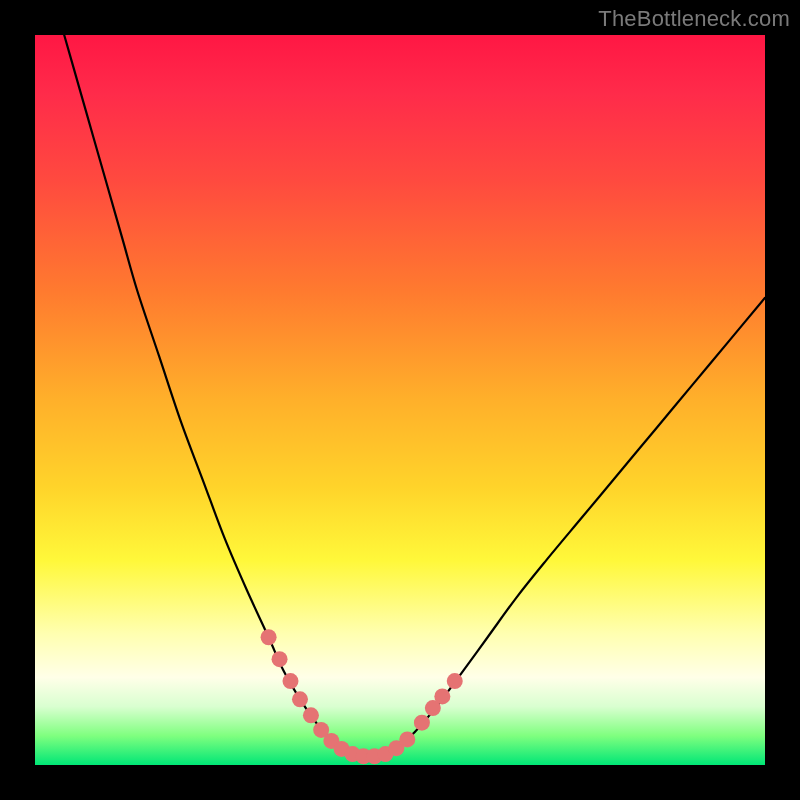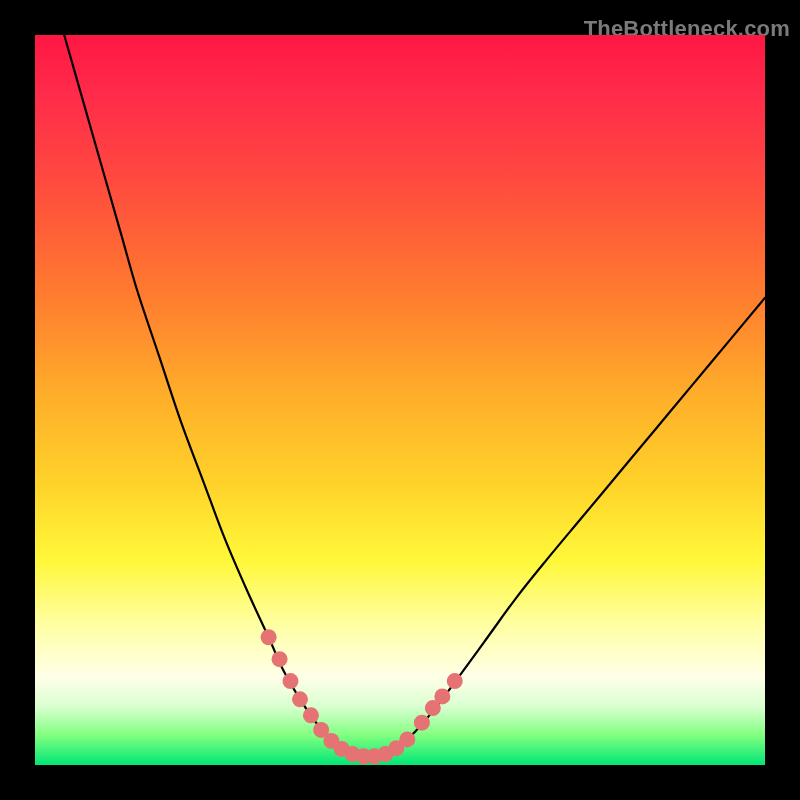--- a/index.html
+++ b/index.html
@@ -37,25 +37,25 @@
       #fff83a 72%,
       #ffffb0 82%,
       #ffffe8 88%,
       #d9ffd0 92%,
       #7fff7f 96%,
       #00e676 100%
     );
   }
   .watermark {
     position: absolute;
-    top: 16px;
+    top: 6px;
     right: 10px;
     color: #7a7a7a;
     font-size: 22px;
-    font-weight: 700;
+    font-weight: 400;
     letter-spacing: 0.2px;
   }
   svg.curve {
     position: absolute;
     left: 0;
     top: 0;
     width: 730px;
     height: 730px;
     overflow: visible;
   }

